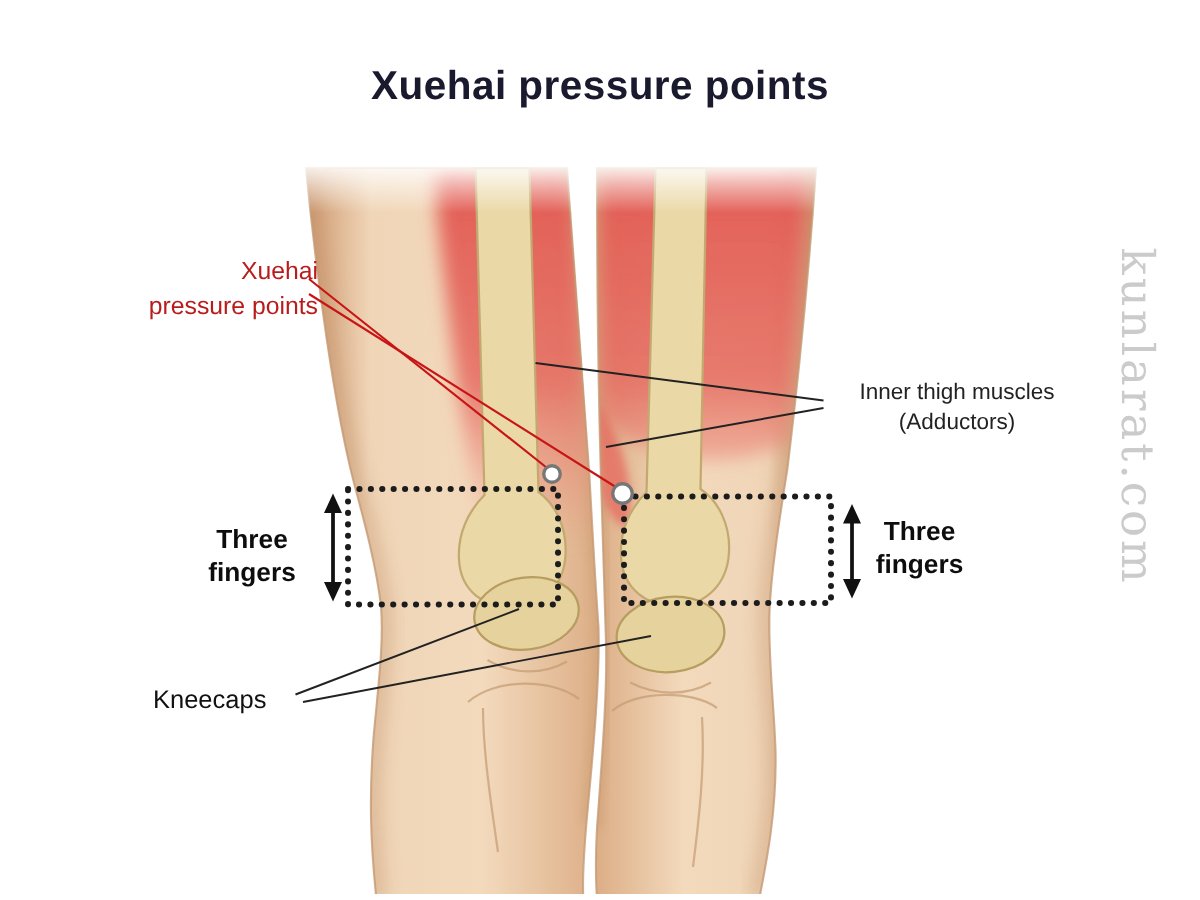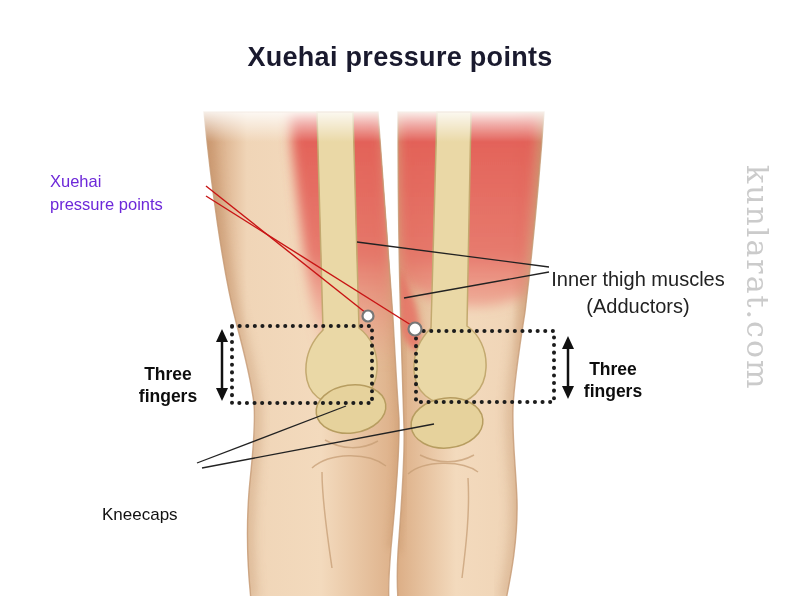--- a/index.html
+++ b/index.html
@@ -16,42 +16,40 @@
   .txt { position: absolute; white-space: pre-line; }
 
   .title {
     top: 42px; left: 0; width: 100%;
     text-align: center;
     font-size: 27px; font-weight: 700;
     color: #1a1a2e; letter-spacing: .3px;
   }
   .xuehai-label {
     left: 50px; top: 170px; width: 162px;
-    text-align: left;
+    text-align: right;
     font-size: 16.5px; line-height: 1.4;
-    color: #6d28d9;
+    color: #b91c1c;
   }
   .inner-thigh-label {
     left: 545px; top: 252px; width: 186px;
     text-align: center;
-    font-size: 20px; line-height: 1.35;
+    font-size: 15px; line-height: 1.35;
     color: #222222;
-    margin-top: 14px;
   }
   .three-fingers {
     width: 100px; text-align: center;
     font-size: 17.5px; font-weight: 700; line-height: 1.25;
     color: #0d0d0d;
-    margin-top: 15px;
   }
   .three-fingers.left  { left: 118px; top: 349px; }
   .three-fingers.right { left: 563px; top: 344px; }
   .kneecaps-label {
     left: 102px; top: 457px;
-    font-size: 17px; color: #111111; margin-top: 48px;
+    font-size: 17px; color: #111111;
   }
   .watermark {
     left: 740px; top: 165px; height: 280px;
     writing-mode: vertical-rl;
     font-family: "DejaVu Serif", serif;
     font-size: 30px; color: #cbcbcb; letter-spacing: 2px;
   }
 </style>
 </head>
 <body>

